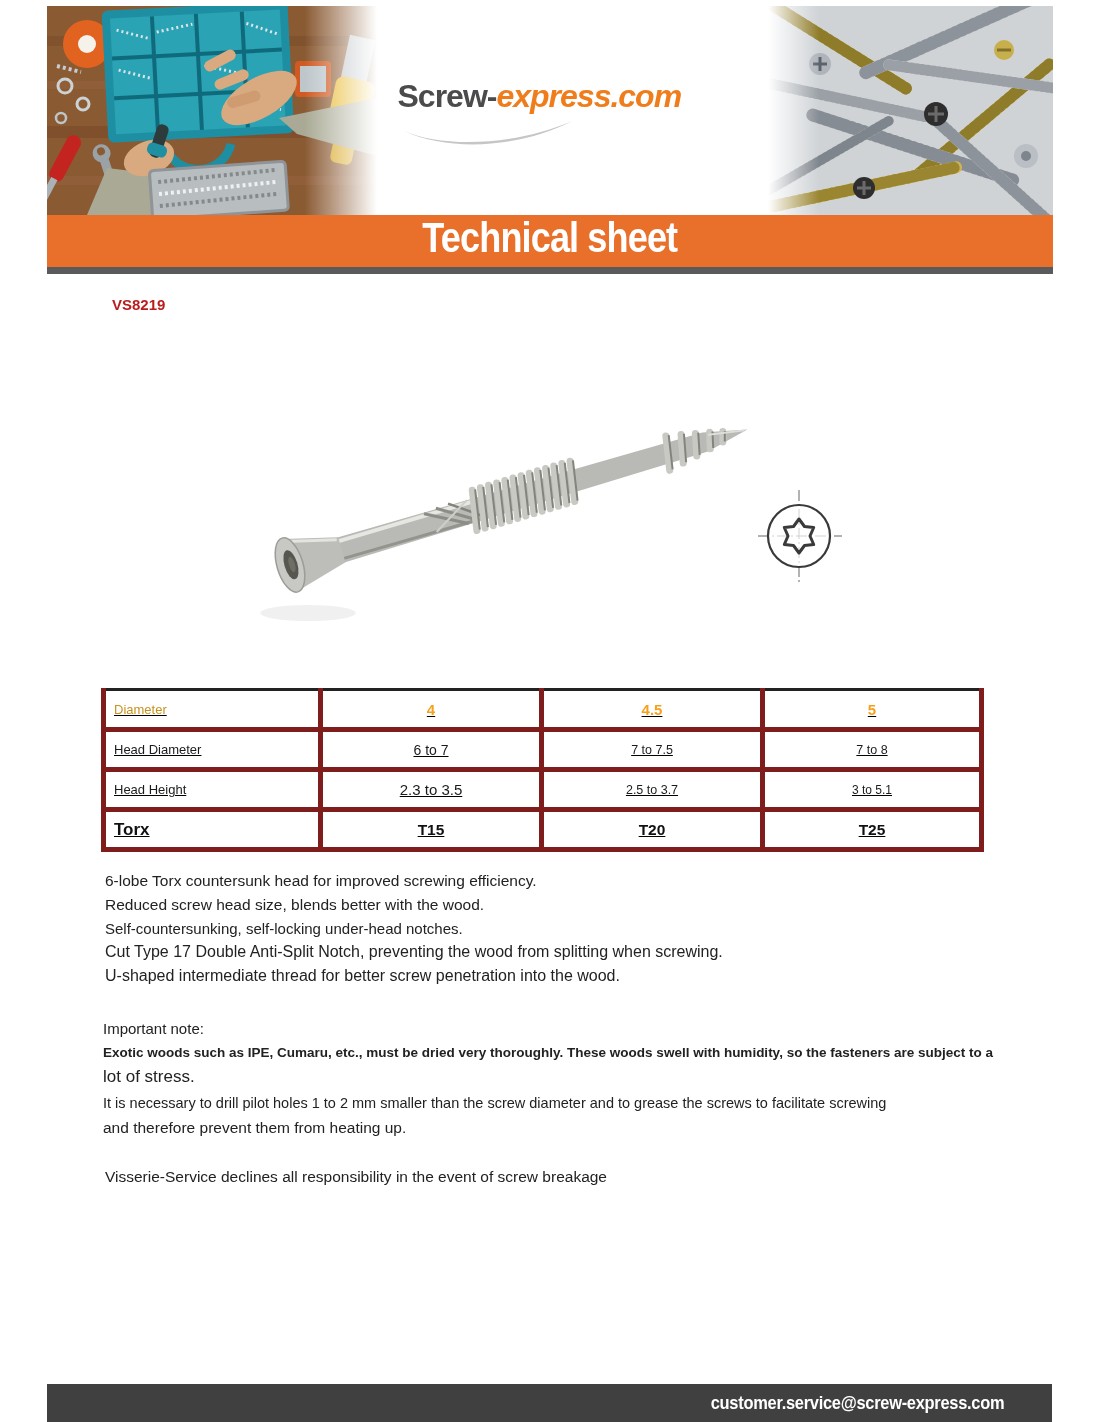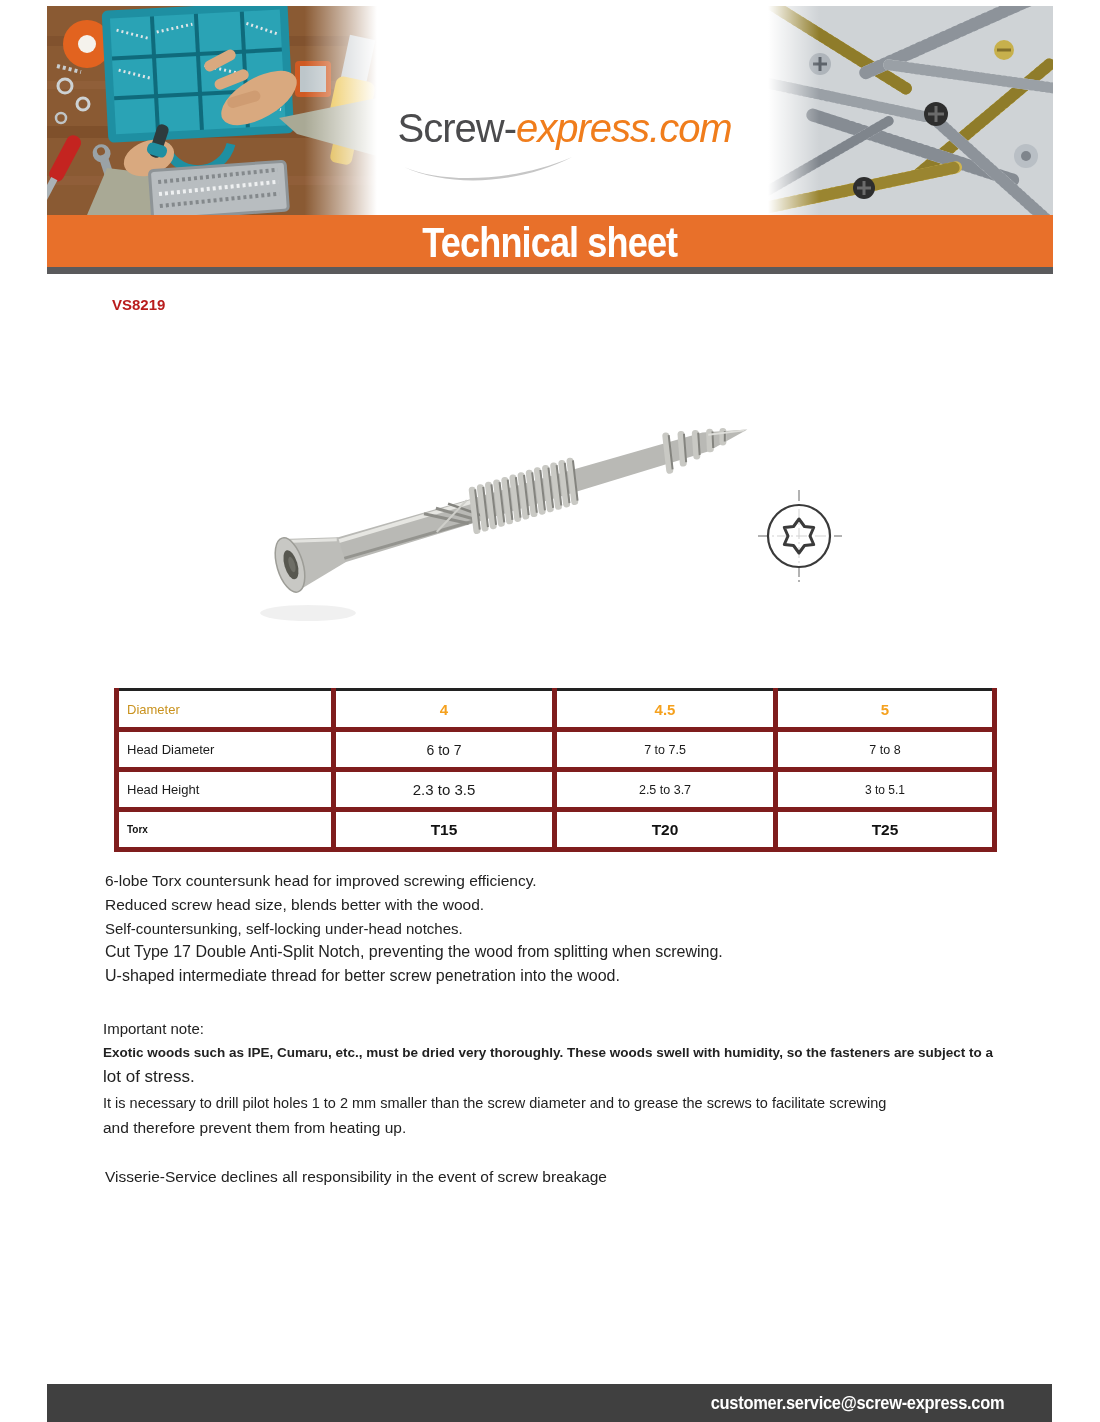--- a/index.html
+++ b/index.html
@@ -9,49 +9,49 @@
 
   
   .header { position:absolute; top:6px; left:47px; width:1006px; height:209px; display:flex; }
   .photo-left { position:relative; width:330px; height:209px; overflow:hidden; }
   .photo-left::after { content:""; position:absolute; inset:0; background:linear-gradient(to right, rgba(255,255,255,0) 78%, #ffffff 100%); }
   .photo-right { position:relative; width:285px; height:209px; overflow:hidden; }
   .photo-right::before { content:""; position:absolute; inset:0; background:linear-gradient(to left, rgba(255,255,255,0) 82%, #ffffff 100%); z-index:2; }
   .photo-left svg, .photo-right svg { display:block; width:100%; height:100%; }
   .logo-area { flex:1; background:#ffffff; position:relative; }
   .logo-lockup { position:absolute; top:72px; left:50%; transform:translateX(-50%); width:350px; }
-  .logo-text { font-size:40px; font-weight:normal; letter-spacing:-1px; white-space:nowrap;margin-top:28px; }
+  .logo-text { font-size:32px; font-weight:bold; letter-spacing:-1px; white-space:nowrap; }
   .logo-part1 { color:#4b4b4d; }
   .logo-part2 { color:#f07d1c; font-style:italic; }
   .logo-swoosh { display:block; margin-top:2px; margin-left:2px; }
 
   
-  .banner { position:absolute; top:215px; left:47px; width:1006px; height:52px; background:#e8702a; color:#ffffff; display:flex; align-items:flex-end; justify-content:center; }
+  .banner { position:absolute; top:215px; left:47px; width:1006px; height:52px; background:#e8702a; color:#ffffff; display:flex; align-items:flex-start; justify-content:center; }
   .banner-inner { font-size:41px; font-weight:bold; letter-spacing:-1px; transform:scale(0.88,1.02); }
   .banner-underline { position:absolute; top:267px; left:47px; width:1006px; height:7px; background:#5a5a5c; }
 
   
   .product-code { position:absolute; top:296px; left:112px; font-size:15px; font-weight:bold; color:#b91c1c; }
   .product-title { position:absolute; top:321px; left:47px; width:1006px; text-align:center; font-size:13.5px; font-weight:bold; color:#e2931d; }
 
   
   .screw-visual { position:absolute; top:375px; left:228px; width:545px; height:290px; }
   .torx-drawing { position:absolute; top:478px; left:752px; width:100px; height:118px; }
 
   
-  .spec-table { position:absolute; top:688px; left:114px; width:878px; border-collapse:collapse; table-layout:fixed; }
+  .spec-table { position:absolute; top:688px; left:101px; width:878px; border-collapse:collapse; table-layout:fixed;text-decoration:underline; }
   .spec-table td { border:5px solid #7f1d1d; height:40px; vertical-align:middle; background:#ffffff; }
   .spec-table tr:first-child td { border-top:3px solid #222222; }
   .spec-table col.c0 { width:217px; }
   .spec-table col.c1 { width:221px; }
   .spec-table col.c2 { width:221px; }
   .spec-table col.c3 { width:219px; }
   .cell-label { padding-left:8px; font-size:13px; color:#1b1b1b; text-align:left; }
   .cell-label.amber { color:#c9921e; }
-  .cell-label.big { font-size:10px; font-weight:bold; color:#111111; }
+  .cell-label.big { font-size:17px; font-weight:bold; color:#111111; }
   .cell-val { text-align:center; color:#1b1b1b; }
   .val-orange { color:#f5a11e; font-weight:bold; font-size:15px; }
   .val-md { font-size:14px; }
   .val-sm { font-size:12.5px; }
   .val-xs { font-size:12px;margin-left:42px; }
   .val-lg { font-size:15px; }
   .val-bold { font-size:15.5px; font-weight:bold; color:#111111; }
 
   
   .features { position:absolute; top:872px; left:105px; width:910px; color:#222222; }

